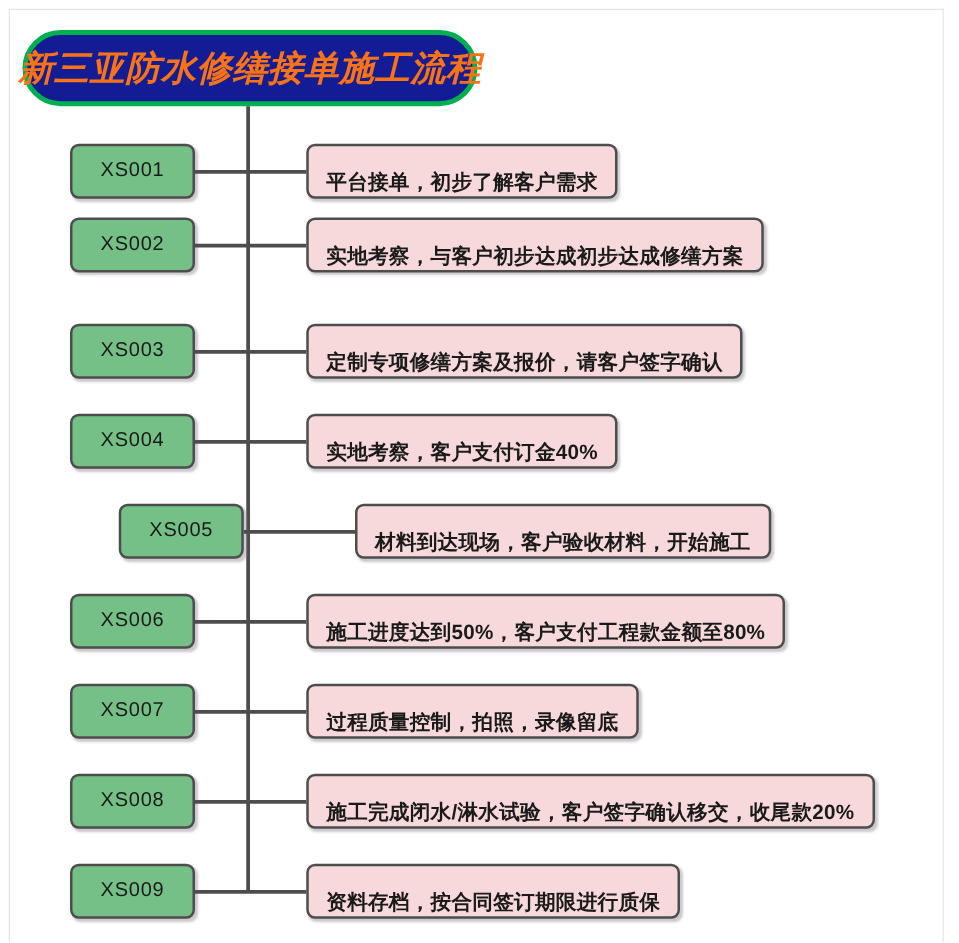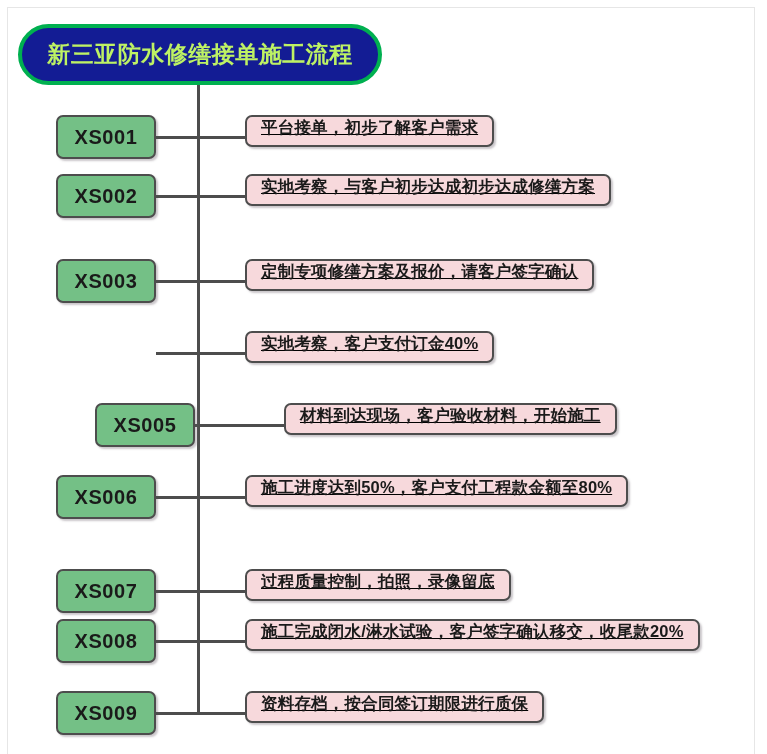--- a/index.html
+++ b/index.html
@@ -41,25 +41,26 @@
     height: 61px;
     background: #131c94;
     border: 4px solid #00b050;
     border-radius: 32px;
     box-sizing: border-box;
     display: flex;
     align-items: center;
     justify-content: center;
   }
   #title-text {
-    color: #bef264;
-    font-size: 23px;
+    color: #f97316;
+    font-size: 28px;
     font-weight: bold;
     letter-spacing: 0.5px;
     white-space: nowrap;
+    font-style: italic;
   }
 
   
   .spine {
     position: absolute;
     left: 197px;
     width: 3px;
     background: #4d4d4d;
   }
 
@@ -81,48 +82,47 @@
     border: 2px solid #4d4d4d;
     border-radius: 7px;
     box-sizing: border-box;
     display: flex;
     align-items: center;
     justify-content: center;
     box-shadow: 2px 2px 2px rgba(140,130,140,0.45);
   }
   .code-text {
     color: #1a1a1a;
-    font-size: 20px;
-    font-weight: bold;
+    font-size: 16px;
+    font-weight: normal;
     letter-spacing: 0.6px;
   }
 
   .connector {
     position: absolute;
     left: 156px;
     top: 21px;
     width: 89px;
     height: 3px;
     background: #4d4d4d;
   }
 
   .desc-box {
     position: absolute;
     left: 245px;
     top: 0;
-    height: 32px;
+    height: 44px;
     background: #f7d9dc;
     border: 2px solid #4d4d4d;
     border-radius: 7px;
     box-sizing: border-box;
     display: flex;
-    align-items: flex-start;
+    align-items: flex-end;
     padding: 0 14px;
     box-shadow: 2px 2px 2px rgba(140,130,140,0.45);
-    text-decoration: underline;
   }
   .desc-text {
     color: #1a1a1a;
     font-size: 16.5px;
     font-weight: bold;
     white-space: nowrap;
     letter-spacing: 0.2px;
   }
 </style>
 </head>
@@ -160,20 +160,23 @@
       <div class="row" style="top: 259px;">
         <div class="code-box">
           <span class="code-text">XS003</span>
         </div>
         <div class="connector"></div>
         <div class="desc-box">
           <span class="desc-text">定制专项修缮方案及报价，请客户签字确认</span>
         </div>
       </div>
       <div class="row" style="top: 331px;">
+        <div class="code-box">
+          <span class="code-text">XS004</span>
+        </div>
         <div class="connector"></div>
         <div class="desc-box">
           <span class="desc-text">实地考察，客户支付订金40%</span>
         </div>
       </div>
       <div class="row" style="top: 403px; margin-left: 39px;">
         <div class="code-box">
           <span class="code-text">XS005</span>
         </div>
         <div class="connector"></div>
@@ -183,21 +186,21 @@
       </div>
       <div class="row" style="top: 475px; border-radius: 14px;">
         <div class="code-box">
           <span class="code-text">XS006</span>
         </div>
         <div class="connector"></div>
         <div class="desc-box">
           <span class="desc-text">施工进度达到50%，客户支付工程款金额至80%</span>
         </div>
       </div>
-      <div class="row" style="top: 569px;">
+      <div class="row" style="top: 547px;">
         <div class="code-box">
           <span class="code-text">XS007</span>
         </div>
         <div class="connector"></div>
         <div class="desc-box">
           <span class="desc-text">过程质量控制，拍照，录像留底</span>
         </div>
       </div>
       <div class="row" style="top: 619px;">
         <div class="code-box">

